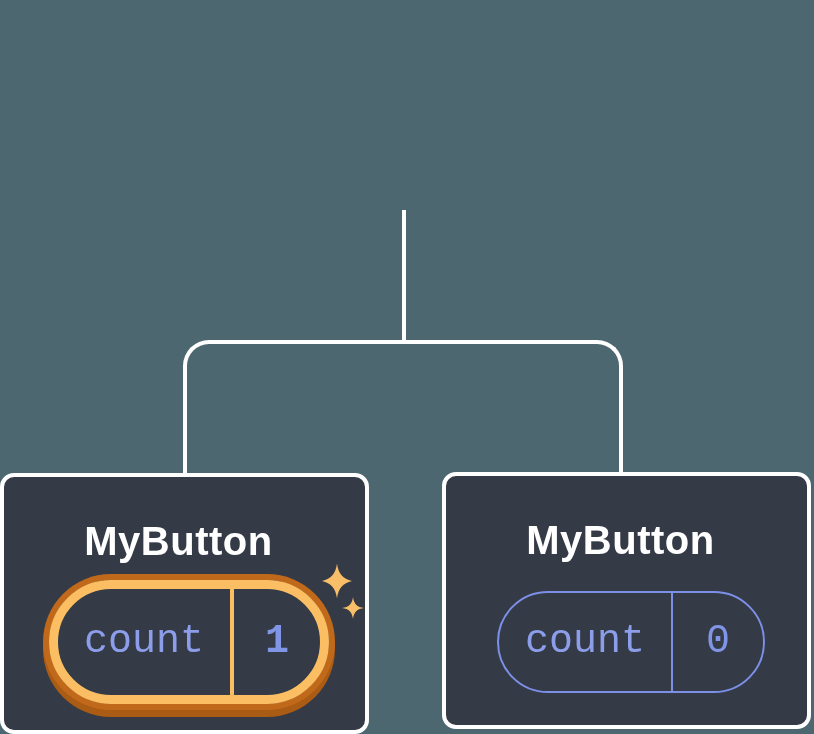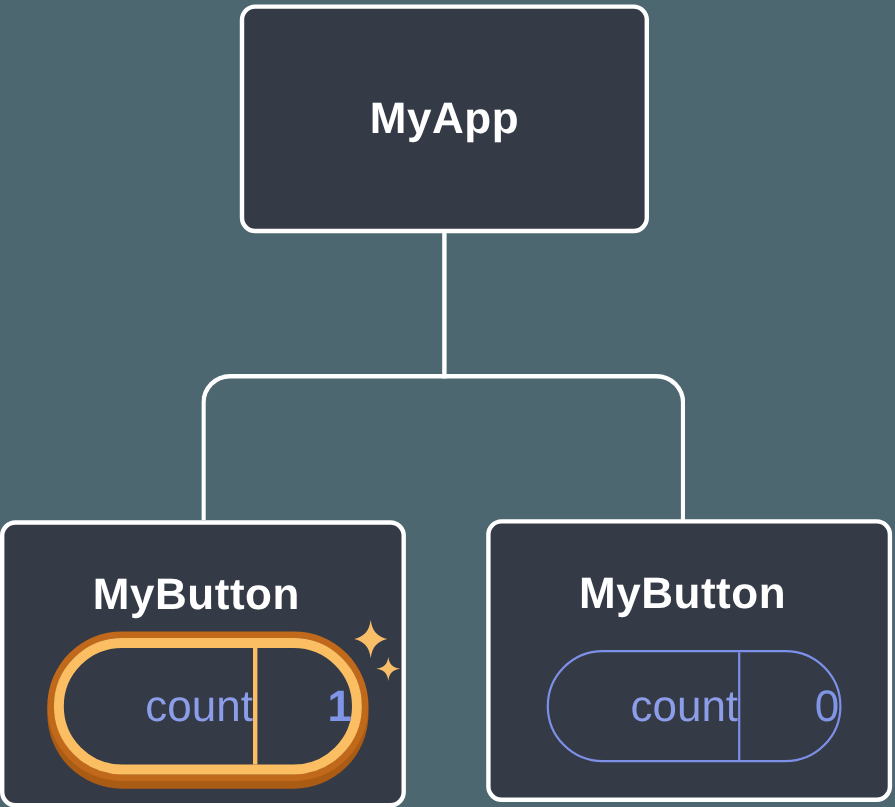--- a/index.html
+++ b/index.html
@@ -64,21 +64,22 @@
   .pill {
     position: absolute;
     box-sizing: border-box;
     display: flex;
     align-items: stretch;
   }
 
   .pill .cell {
     display: flex;
     align-items: center;
-    justify-content: flex-end;
+    justify-content: center;
+    font-family: Liberation Mono, monospace;
   }
   .pill .cell.key   { width: 172px; }
   .pill .cell.value { flex: 1; }
 
   .pill-highlight {
     left: 45px; top: 103px;
     width: 280px; height: 124px;
     border: 9px solid var(--highlight-light, #FBBE63);
     border-radius: 70px;
     box-shadow:
@@ -113,23 +114,20 @@
   }
 </style>
 </head>
 <body>
 
 <div class="canvas">
 
   <div class="trunk"></div>
   <div class="branches"></div>
 
-  <div class="node" id="root-node">
-    <div class="node-label">MyApp</div>
-  </div>
 
   <div class="node child" id="child-node-1">
     <div class="node-label">MyButton</div>
     <div class="pill pill-highlight">
       <div class="cell key">
         <span class="state-key">count</span>
       </div>
       <div class="divider"></div>
       <div class="cell value">
         <span class="state-value bold">1</span>

